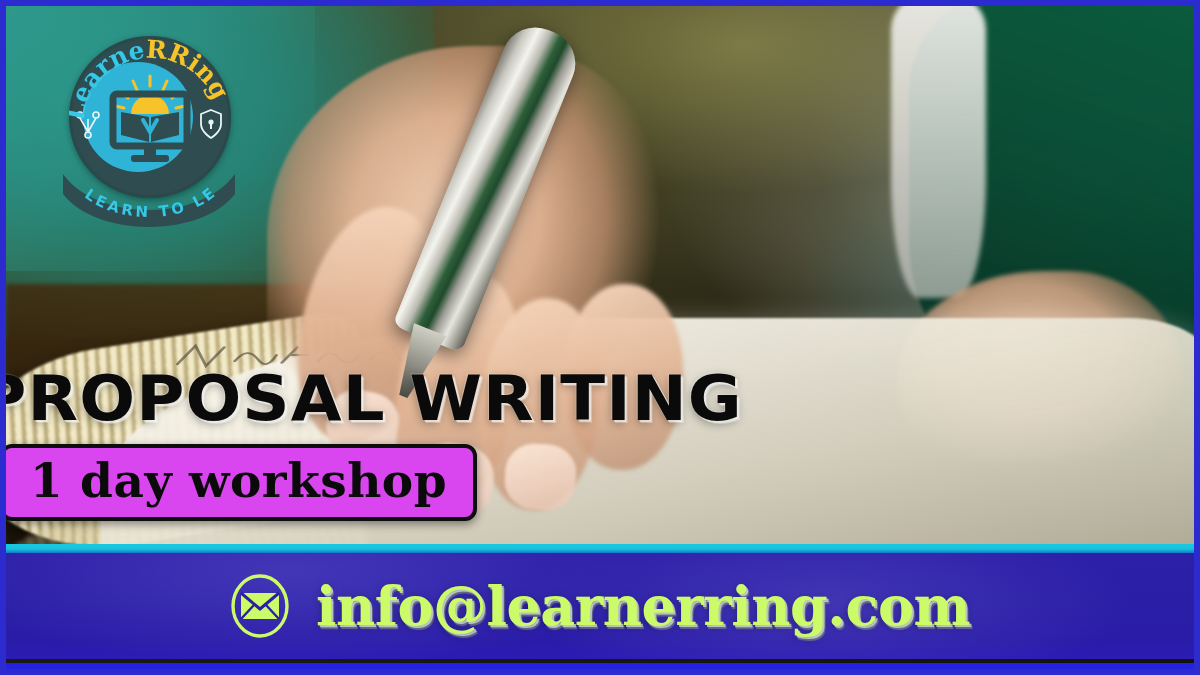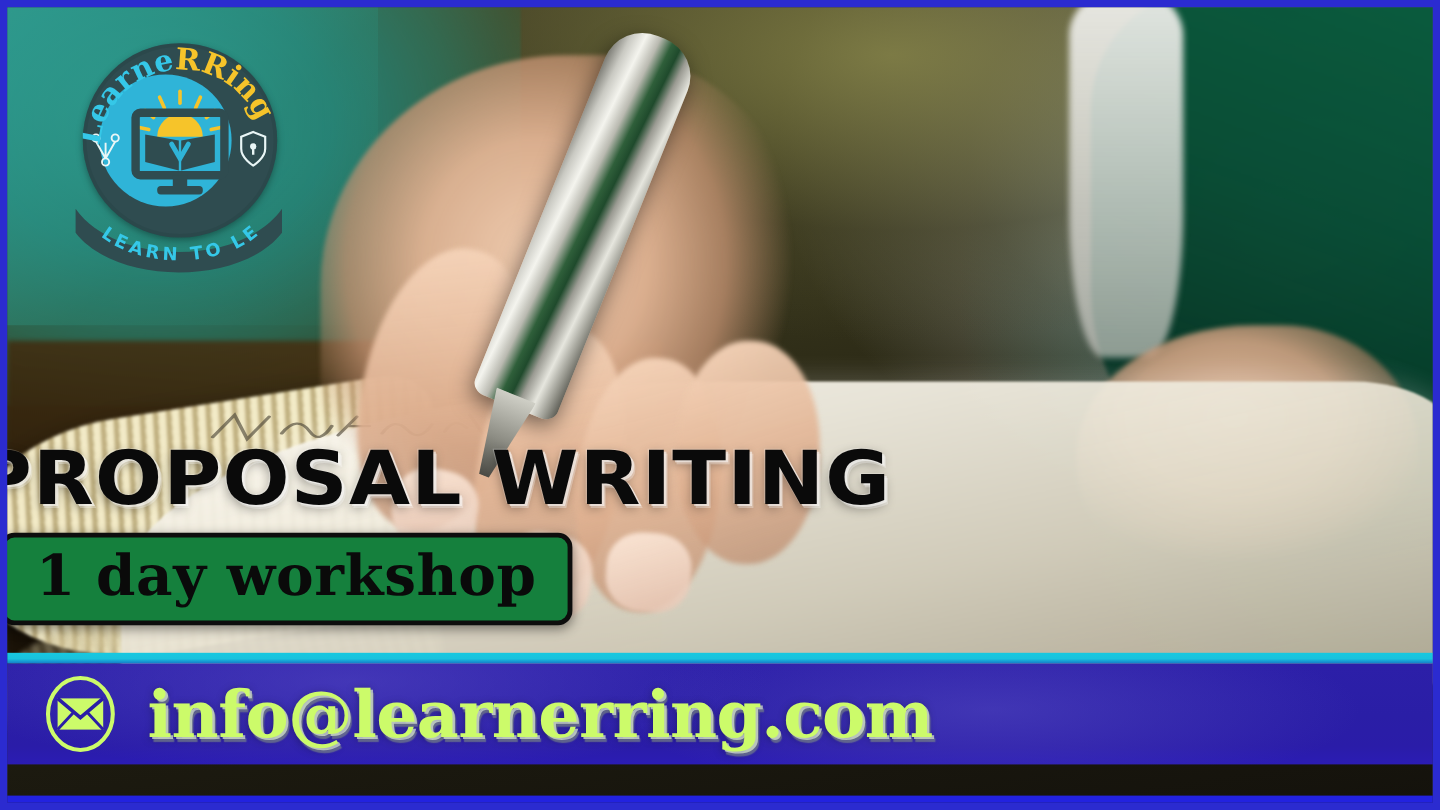--- a/index.html
+++ b/index.html
@@ -267,21 +267,21 @@
        -1px -1px 0 rgba(255,255,255,.22),
        0 3px 9px rgba(0,0,0,.35);
     transform: scaleX(1.06);
     display: inline-block;
   }
   .subtitle-wrap {
     margin-top: 14px;
   }
   .subtitle {
     display: inline-block;
-    background: #15803d;
+    background: #d946ef;
     color: #0a0a0a;
     border: 4px solid #0d0d0d;
     border-radius: 12px;
     font-family: "DejaVu Serif", serif;
     font-weight: bold;
     font-size: 47px;
     line-height: 1;
     letter-spacing: .5px;
     padding: 9px 26px 13px;
     box-shadow: 0 3px 10px rgba(0,0,0,.45);
@@ -292,29 +292,29 @@
     position: absolute;
     left: 6px; right: 6px;
     top: 544px;
     height: 9px;
     background: linear-gradient(180deg, #17c8e0 0%, #19c2dd 55%, #1479c8 100%);
   }
   .contact-bar {
     position: absolute;
     left: 6px; right: 6px;
     top: 553px;
-    height: 84px;
+    height: 106px;
     background:
       radial-gradient(ellipse 42% 130% at 24% 18%, rgba(86,74,196,.55) 0%, rgba(46,38,160,0) 70%),
       radial-gradient(ellipse 36% 120% at 69% 46%, rgba(96,86,200,.42) 0%, rgba(46,38,160,0) 72%),
       linear-gradient(180deg, #2c1fa8 0%, #2a1ea6 52%, #2a1ca8 82%, #2b1cb4 100%);
     display: flex;
     align-items: center;
+    justify-content: center;
     gap: 26px;
-    padding-left: 31px;
   }
   .bottom-rule {
     position: absolute;
     left: 6px; right: 6px;
     top: 663px;
     height: 6px;
     background: #2222e0;
   }
   .mail-icon {
     width: 60px; height: 66px;

